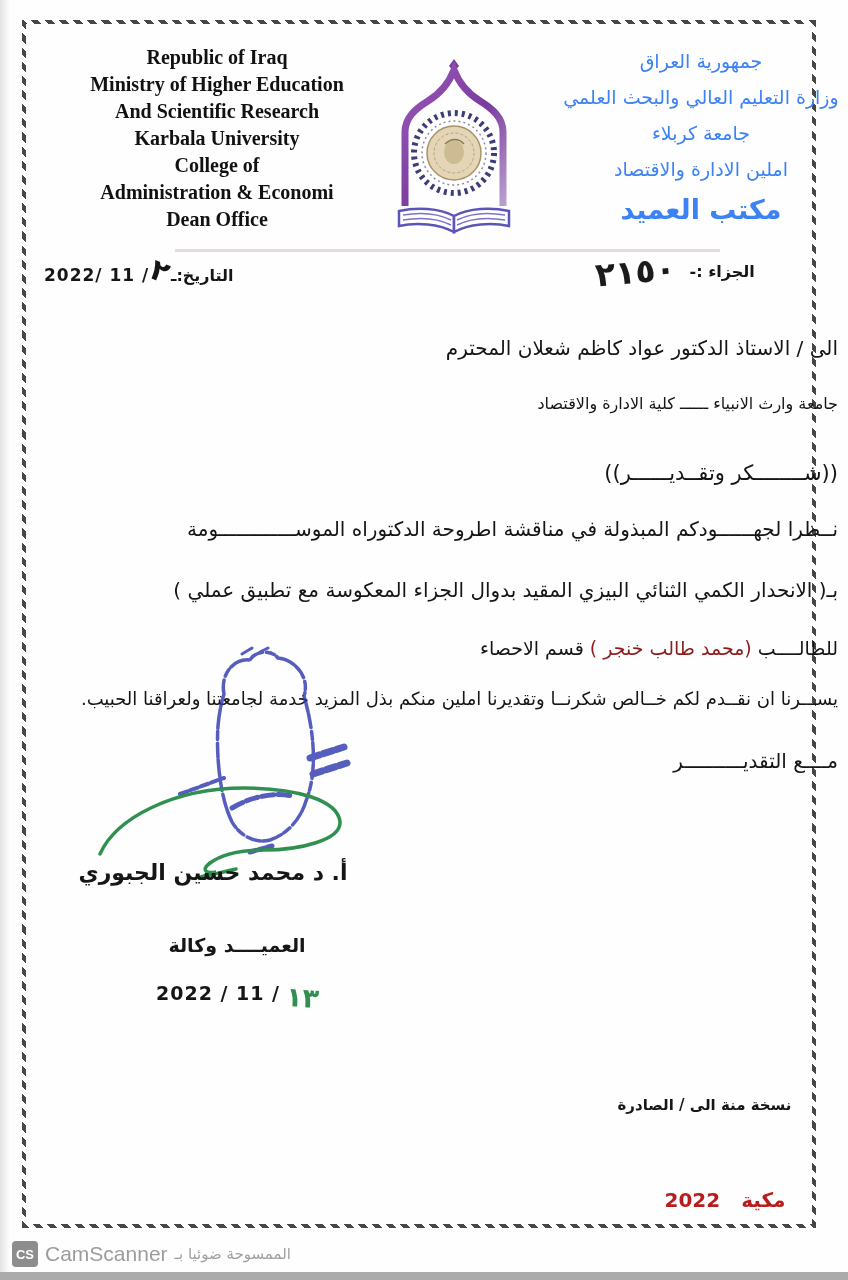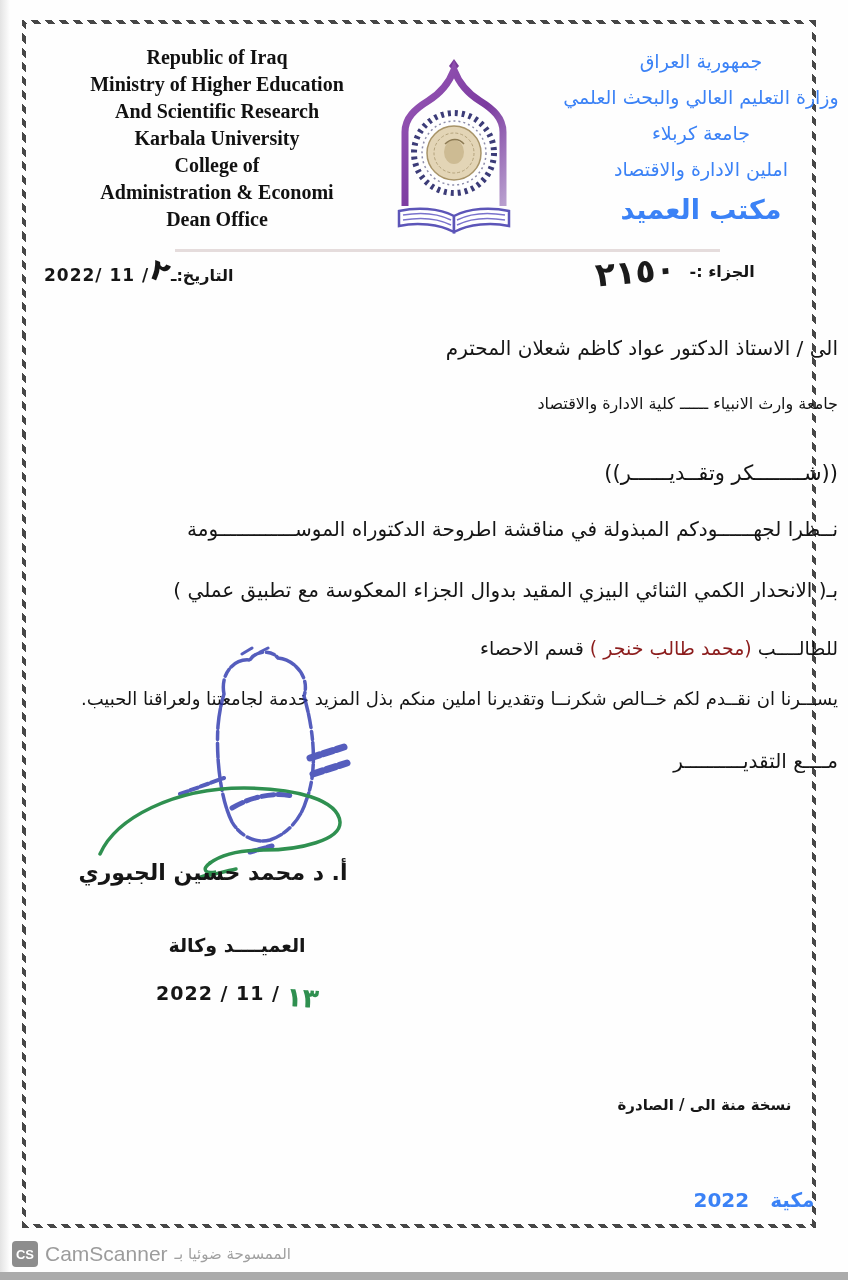--- a/index.html
+++ b/index.html
@@ -49,22 +49,22 @@
     font-size:22px;font-weight:bold;white-space:nowrap;}
   .dean-title{position:absolute;left:162px;top:934px;width:150px;text-align:center;direction:rtl;
     font-size:19px;font-weight:bold;white-space:nowrap;}
   .sig-date{position:absolute;left:156px;top:982px;display:flex;align-items:flex-start;}
   .sig-date .printed{font-size:19px;font-weight:bold;letter-spacing:1px;}
   .sig-date .green{font-size:27px;font-weight:bold;color:#2f9050;margin-left:6px;
     display:inline-block;transform:rotate(4deg);}
   
   .copy-line{position:absolute;left:612px;top:1086px;width:185px;text-align:center;direction:rtl;
     font-size:15px;font-weight:bold;white-space:nowrap;margin-top:10px;}
-  .year-stamp{position:absolute;left:670px;top:1188px;width:168px;text-align:center;direction:rtl;
-    font-size:20px;font-weight:bold;color:#3b82f6;word-spacing:14px;white-space:nowrap;}
+  .year-stamp{position:absolute;left:641px;top:1188px;width:168px;text-align:center;direction:rtl;
+    font-size:20px;font-weight:bold;color:#b91c1c;word-spacing:14px;white-space:nowrap;}
   
   .cam-bar{position:absolute;left:12px;top:1241px;display:flex;align-items:center;gap:7px;}
   .cs-box{width:26px;height:26px;background:#8d8d8d;color:#ffffff;border-radius:4px;
     display:flex;align-items:center;justify-content:center;font-size:13px;font-weight:bold;
     font-family:"Liberation Sans",sans-serif;}
   .cs-brand{color:#9c9c9c;font-size:21px;font-family:"Liberation Sans",sans-serif;}
   .cs-ar{color:#a0a0a0;font-size:15px;direction:rtl;}
   .bottom-strip{position:absolute;left:0;bottom:0;width:848px;height:8px;background:#ababab;}
 </style>
 </head>

